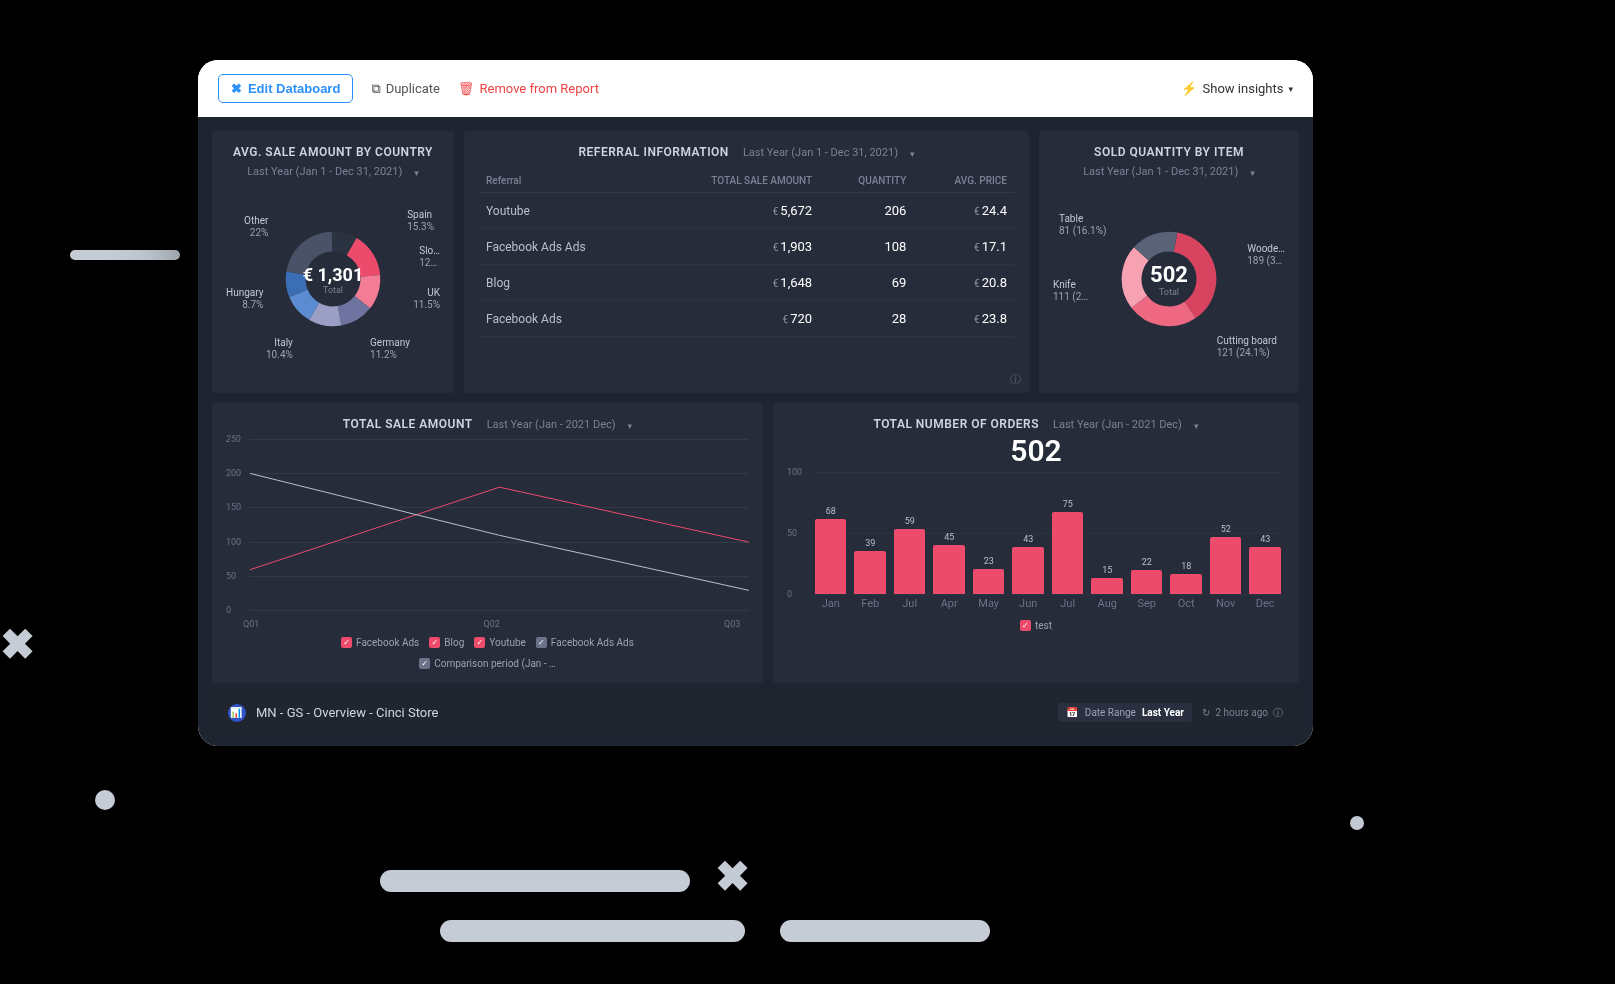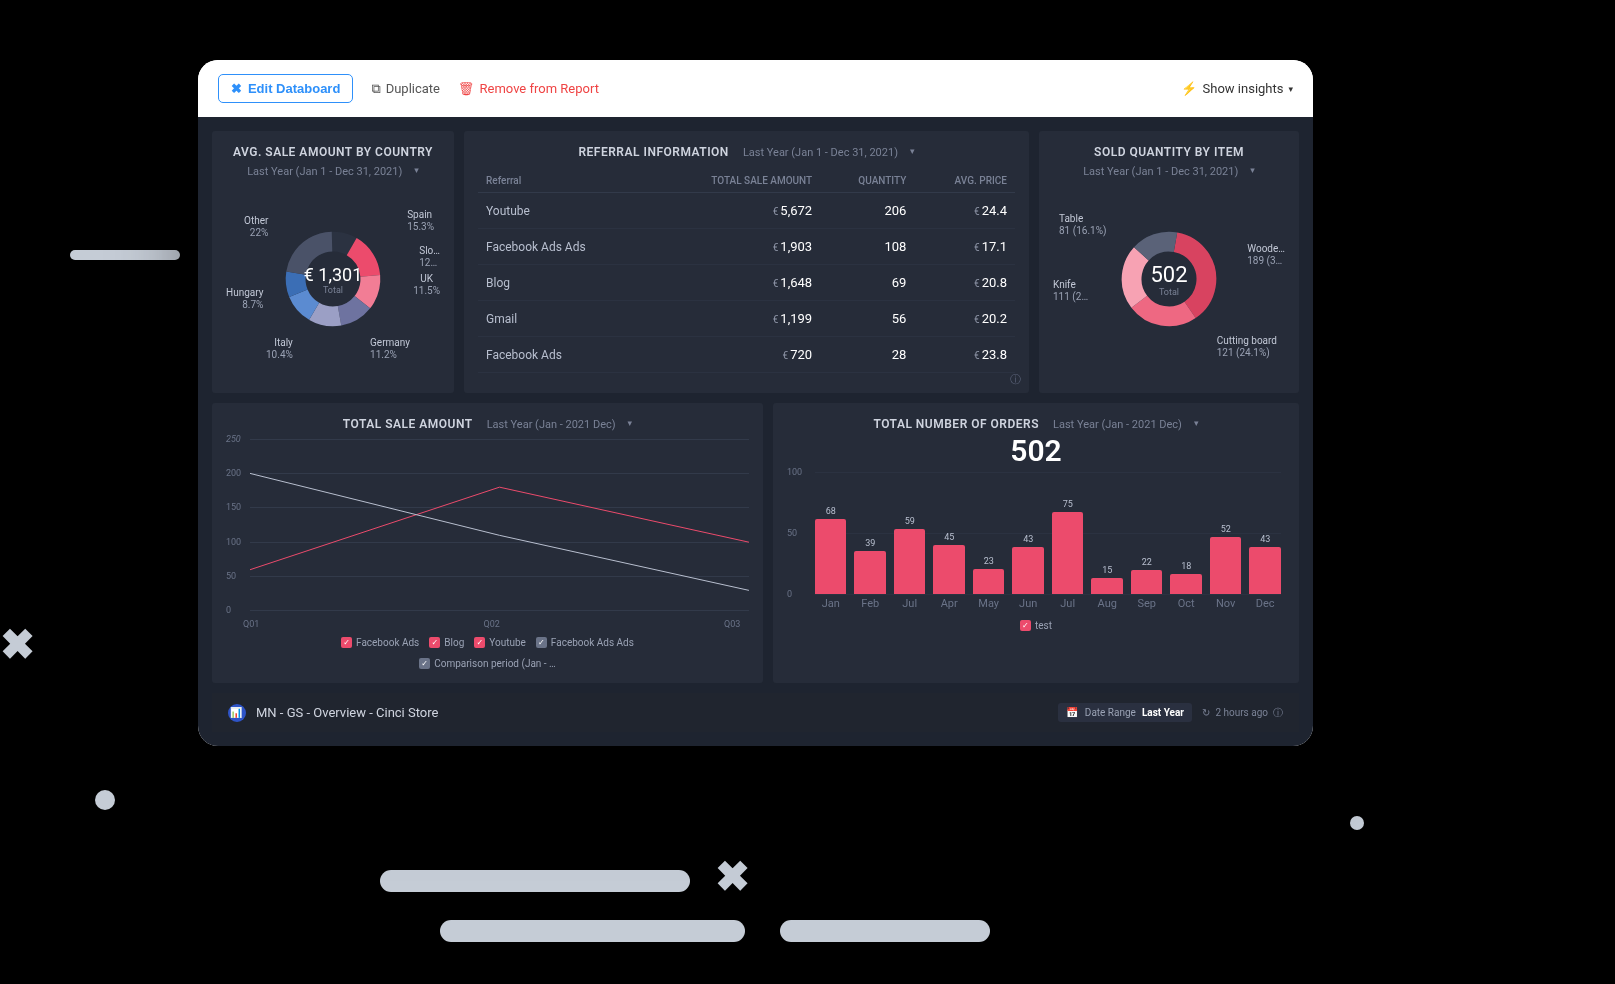--- a/index.html
+++ b/index.html
@@ -39,32 +39,32 @@
 .toolbar-action.remove { color:#ef4444; }
 .toolbar .spacer { flex:1; }
 .show-insights { font-size:13px; color:#333; cursor:pointer; display:flex; align-items:center; gap:5px; }
 
 
 .dash { background:#1e2430; padding:14px; display:flex; flex-direction:column; gap:10px; }
 .row { display:flex; gap:10px; }
 .card { background:#262c39; border-radius:3px; padding:14px; position:relative; }
 .card-title-row { display:flex; align-items:center; justify-content:center; gap:14px; flex-wrap:wrap; }
 .card-title { color:#cfd4df; font-size:12px; font-weight:600; letter-spacing:0.5px; }
-.period { color:#7a8296; font-size:11px; cursor:pointer; display:inline-flex; align-items:flex-start; gap:12px; }
+.period { color:#7a8296; font-size:11px; cursor:pointer; display:inline-flex; align-items:flex-end; gap:12px; }
 .period.below { margin-top:6px; justify-content:center; width:100%; }
 
 
 .col-country { width:242px; }
 .col-table { flex:1; }
 .col-sold { width:260px; }
 
 
 .donut-wrap { position:relative; height:200px; }
 .donut-center { position:absolute; left:50%; top:50%; transform:translate(-50%,-50%); text-align:center; }
-.donut-center .big { color:#fff; font-size:18px; font-weight:400; }
+.donut-center .big { color:#fff; font-size:18px; font-weight:700; }
 .donut-center .small { color:#7a8296; font-size:9px; }
 .donut-label { position:absolute; font-size:10px; color:#9aa2b4; line-height:1.2; }
 .donut-label .v { color:#c2c8d6; }
 
 
 .ref-table { width:100%; border-collapse:collapse; margin-top:10px; }
 .ref-table th { color:#7a8296; font-size:10px; font-weight:500; text-align:right; padding:6px 8px; border-bottom:1px solid #323a4a; }
 .ref-table th:first-child { text-align:left; }
 .ref-table td { color:#fff; font-size:13px; padding:10px 8px; border-bottom:1px solid #2b3241; text-align:right; }
 .ref-table td:first-child { color:#b8bfcf; text-align:left; font-size:12px; }
@@ -167,21 +167,21 @@
             <circle cx="50" cy="50" r="34" fill="none" stroke="#5b8bd1" stroke-width="18" stroke-dasharray="22.2 191.4" stroke-dashoffset="-106.8" transform="rotate(-60 50 50)"></circle>
             <circle cx="50" cy="50" r="34" fill="none" stroke="#3b6eb5" stroke-width="18" stroke-dasharray="18.6 195" stroke-dashoffset="-129" transform="rotate(-60 50 50)"></circle>
             <circle cx="50" cy="50" r="34" fill="none" stroke="#4a5268" stroke-width="18" stroke-dasharray="47 166.6" stroke-dashoffset="-147.6" transform="rotate(-60 50 50)"></circle>
           </svg>
           <div class="donut-center">
             <div class="big">€ 1,301</div>
             <div class="small">Total</div>
           </div>
           <div class="donut-label" style="right:6px;top:30px;text-align:left"><span class="v">Spain</span><br><span>15.3%</span></div>
           <div class="donut-label" style="right:0px;top:66px;text-align:left"><span class="v">Slo…</span><br><span>12…</span></div>
-          <div class="donut-label" style="right:0px;top:94px;text-align:center"><span class="v">UK</span><br><span>11.5%</span></div>
+          <div class="donut-label" style="right:0px;top:108px;text-align:right"><span class="v">UK</span><br><span>11.5%</span></div>
           <div class="donut-label" style="right:30px;bottom:18px;text-align:left"><span class="v">Germany</span><br><span>11.2%</span></div>
           <div class="donut-label" style="left:40px;bottom:18px;text-align:right"><span class="v">Italy</span><br><span>10.4%</span></div>
           <div class="donut-label" style="left:0px;top:108px;text-align:right"><span class="v">Hungary</span><br><span>8.7%</span></div>
           <div class="donut-label" style="left:18px;top:36px;text-align:right"><span class="v">Other</span><br><span>22%</span></div>
         </div>
       </div>
 
       <div class="card col-table">
         <div class="card-title-row">
           <span class="card-title">REFERRAL INFORMATION</span>
@@ -212,26 +212,20 @@
                 <td>108</td>
                 <td><span class="eur">€</span>17.1</td>
               </tr>
               <tr>
                 <td>Blog</td>
                 <td><span class="eur">€</span>1,648</td>
                 <td>69</td>
                 <td><span class="eur">€</span>20.8</td>
               </tr>
               <tr>
-                <td>Gmail</td>
-                <td><span class="eur">€</span>1,199</td>
-                <td>56</td>
-                <td><span class="eur">€</span>20.2</td>
-              </tr>
-              <tr>
                 <td>Facebook Ads</td>
                 <td><span class="eur">€</span>720</td>
                 <td>28</td>
                 <td><span class="eur">€</span>23.8</td>
               </tr>
             </tbody>
         </table>
         <span class="info-icon">ⓘ</span>
       </div>
 

